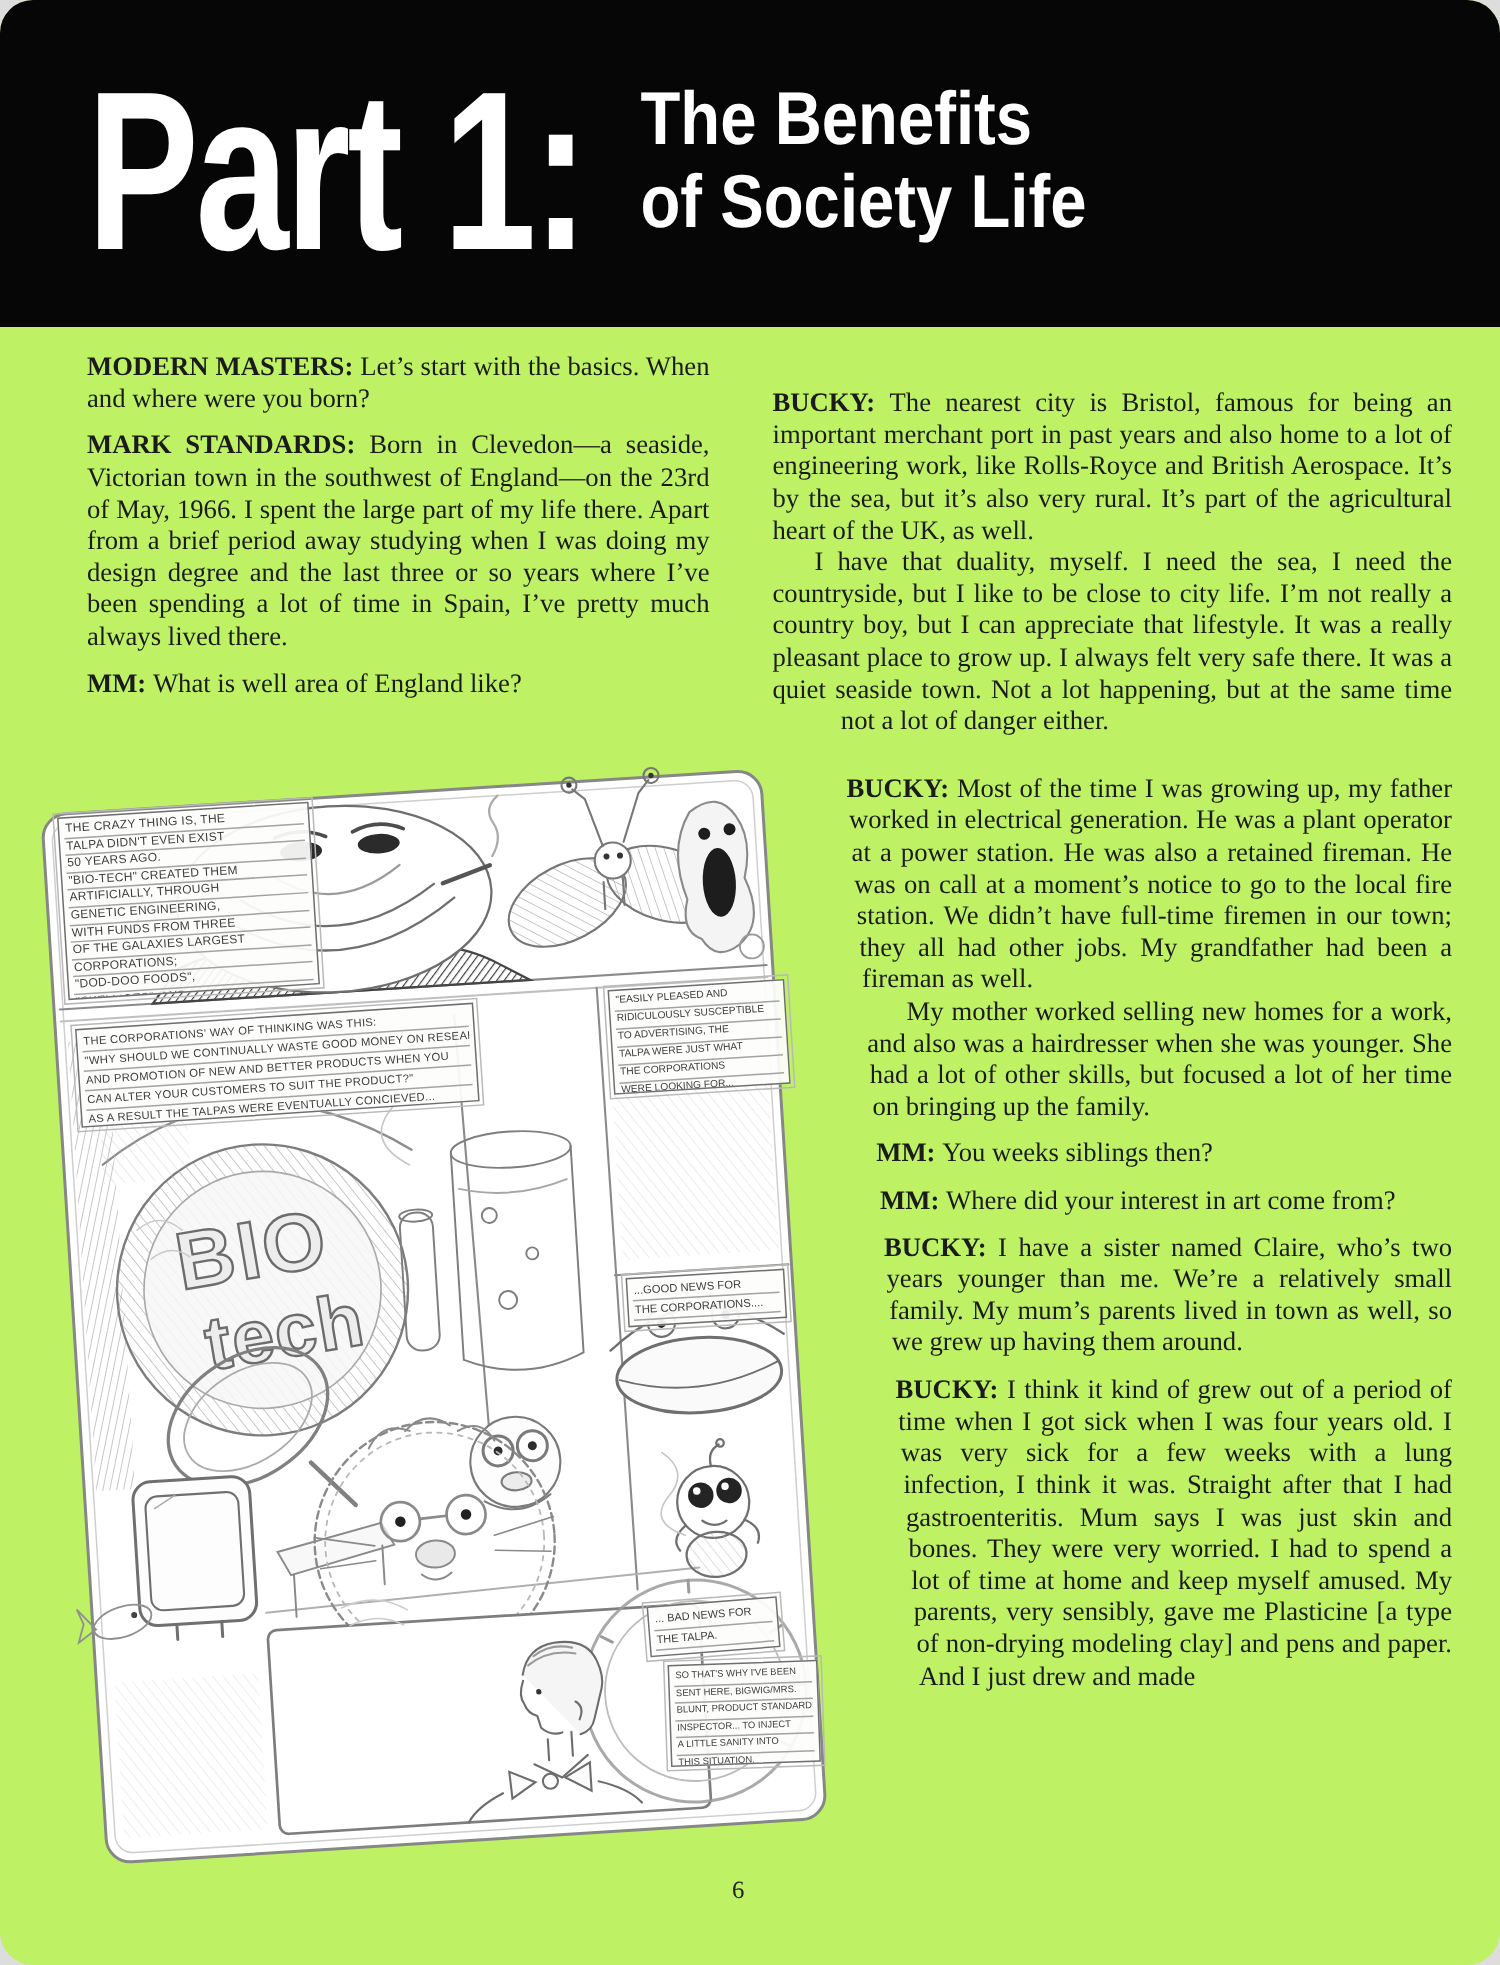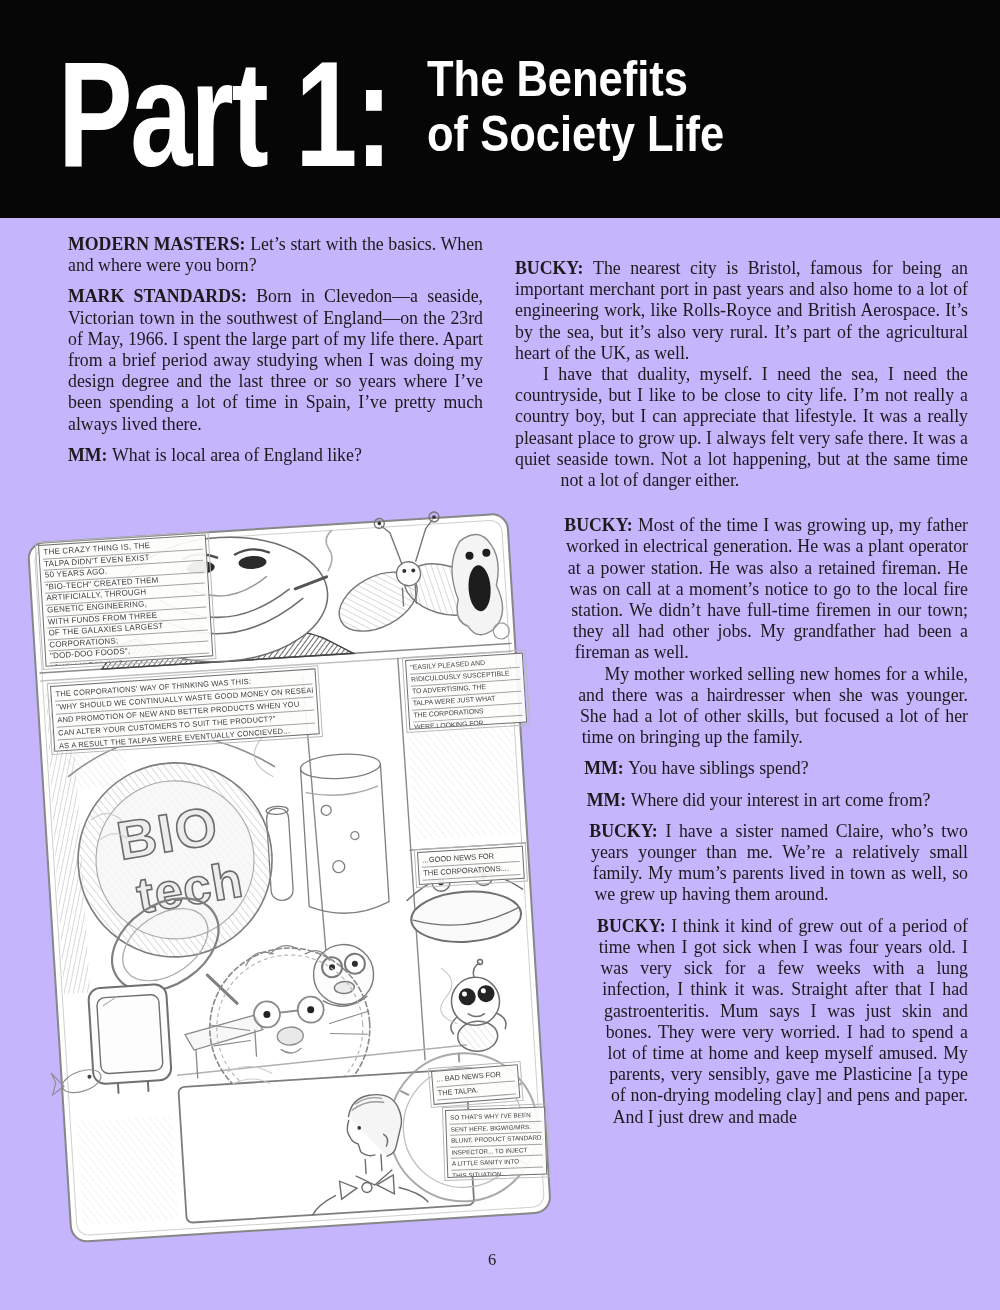--- a/index.html
+++ b/index.html
@@ -1,38 +1,38 @@
 <!DOCTYPE html>
 <html><head>
 <meta charset="utf-8">
 <style>
   html,body{margin:0;padding:0;background:#ddd;}
   .page{
     position:relative;width:1000px;height:1310px;margin:0 auto;
-    background:#c4b5fd;overflow:hidden;
-    font-family:"Liberation Serif", serif;color:#1b1b1b;
+    background:#bef264;overflow:hidden;
+    font-family:"Liberation Serif", serif;color:#1b1b1b;border-radius:22px;
   }
   
   .banner{position:absolute;left:0;top:0;width:1000px;height:218px;background:#060606;}
   .part-title{
     position:absolute;left:58px;top:38px;
     font-family:"Liberation Sans", sans-serif;font-weight:700;
     font-size:151px;line-height:151px;color:#ffffff;
     letter-spacing:-3px;transform:scaleX(0.74);transform-origin:left top;
     white-space:nowrap;
   }
   .banner-subtitle{
     position:absolute;left:427px;top:52px;
     font-family:"Liberation Sans", sans-serif;font-weight:700;
     font-size:50px;line-height:55px;color:#ffffff;
     transform:scaleX(0.87);transform-origin:left top;white-space:nowrap;
   }
   
   .col{position:absolute;top:234px;font-size:17.8px;line-height:21.2px;text-align:justify;}
-  .col-left{left:68px;width:415px;}
+  .col-left{left:58px;width:415px;}
   .col-right{left:515px;width:453px;height:1030px;}
   .col p{margin:0 0 10px 0;}
   .col p.m0{margin-bottom:0;margin-top:24px;}
   .col p.cont{text-indent:28px;}
   .col strong{font-weight:700;}
   .col strong::after{content:" ";}
   
   .wrap-shape{
     float:left;width:120px;height:1020px;
     shape-outside:polygon(0 238px, 44px 238px, 108px 1020px, 0 1020px);
@@ -66,30 +66,30 @@
     <div class="part-title">Part 1:</div>
     <div class="banner-subtitle">
       <div>The Benefits</div>
       <div>of Society Life</div>
     </div>
   </div>
 
   <div class="col col-left">
     <p><strong>MODERN MASTERS:</strong><span>Let’s start with the basics. When and where were you born?</span></p>
     <p><strong>MARK STANDARDS:</strong><span>Born in Clevedon—a seaside, Victorian town in the southwest of England—on the 23rd of May, 1966. I spent the large part of my life there. Apart from a brief period away studying when I was doing my design degree and the last three or so years where I’ve been spending a lot of time in Spain, I’ve pretty much always lived there.</span></p>
-    <p><strong>MM:</strong><span>What is local area of England like?</span></p>
+    <p><strong>MM:</strong><span>What is well area of England like?</span></p>
   </div>
 
   <div class="col col-right">
     <div class="wrap-shape"></div>
     <p class="m0"><strong>BUCKY:</strong><span>The nearest city is Bristol, famous for being an important merchant port in past years and also home to a lot of engineering work, like Rolls-Royce and British Aerospace. It’s by the sea, but it’s also very rural. It’s part of the agricultural heart of the UK, as well.</span></p>
     <p class="cont"><span>I have that duality, myself. I need the sea, I need the countryside, but I like to be close to city life. I’m not really a country boy, but I can appreciate that lifestyle. It was a really pleasant place to grow up. I always felt very safe there. It was a quiet seaside town. Not a lot happening, but at the same time not a lot of danger either.</span></p>
     <p class="m0"><strong>BUCKY:</strong><span>Most of the time I was growing up, my father worked in electrical generation. He was a plant operator at a power station. He was also a retained fireman. He was on call at a moment’s notice to go to the local fire station. We didn’t have full-time firemen in our town; they all had other jobs. My grandfather had been a fireman as well.</span></p>
-    <p class="cont"><span>My mother worked selling new homes for a while, and there was a hairdresser when she was younger. She had a lot of other skills, but focused a lot of her time on bringing up the family.</span></p>
-    <p><strong>MM:</strong><span>You have siblings spend?</span></p>
+    <p class="cont"><span>My mother worked selling new homes for a work, and also was a hairdresser when she was younger. She had a lot of other skills, but focused a lot of her time on bringing up the family.</span></p>
+    <p><strong>MM:</strong><span>You weeks siblings then?</span></p>
     <p><strong>MM:</strong><span>Where did your interest in art come from?</span></p>
     <p><strong>BUCKY:</strong><span>I have a sister named Claire, who’s two years younger than me. We’re a relatively small family. My mum’s parents lived in town as well, so we grew up having them around.</span></p>
     <p><strong>BUCKY:</strong><span>I think it kind of grew out of a period of time when I got sick when I was four years old. I was very sick for a few weeks with a lung infection, I think it was. Straight after that I had gastroenteritis. Mum says I was just skin and bones. They were very worried. I had to spend a lot of time at home and keep myself amused. My parents, very sensibly, gave me Plasticine [a type of non-drying modeling clay] and pens and paper. And I just drew and made</span></p>
   </div>
 
   <div class="artwork">
     <svg width="548" height="765" viewBox="0 0 548 765">
       <defs>
         <pattern id="hatchDark" width="4" height="4" patternUnits="userSpaceOnUse" patternTransform="rotate(40)">
           <line x1="0" y1="0" x2="0" y2="4" stroke="#3e3e3e" stroke-width="1.6"></line>

